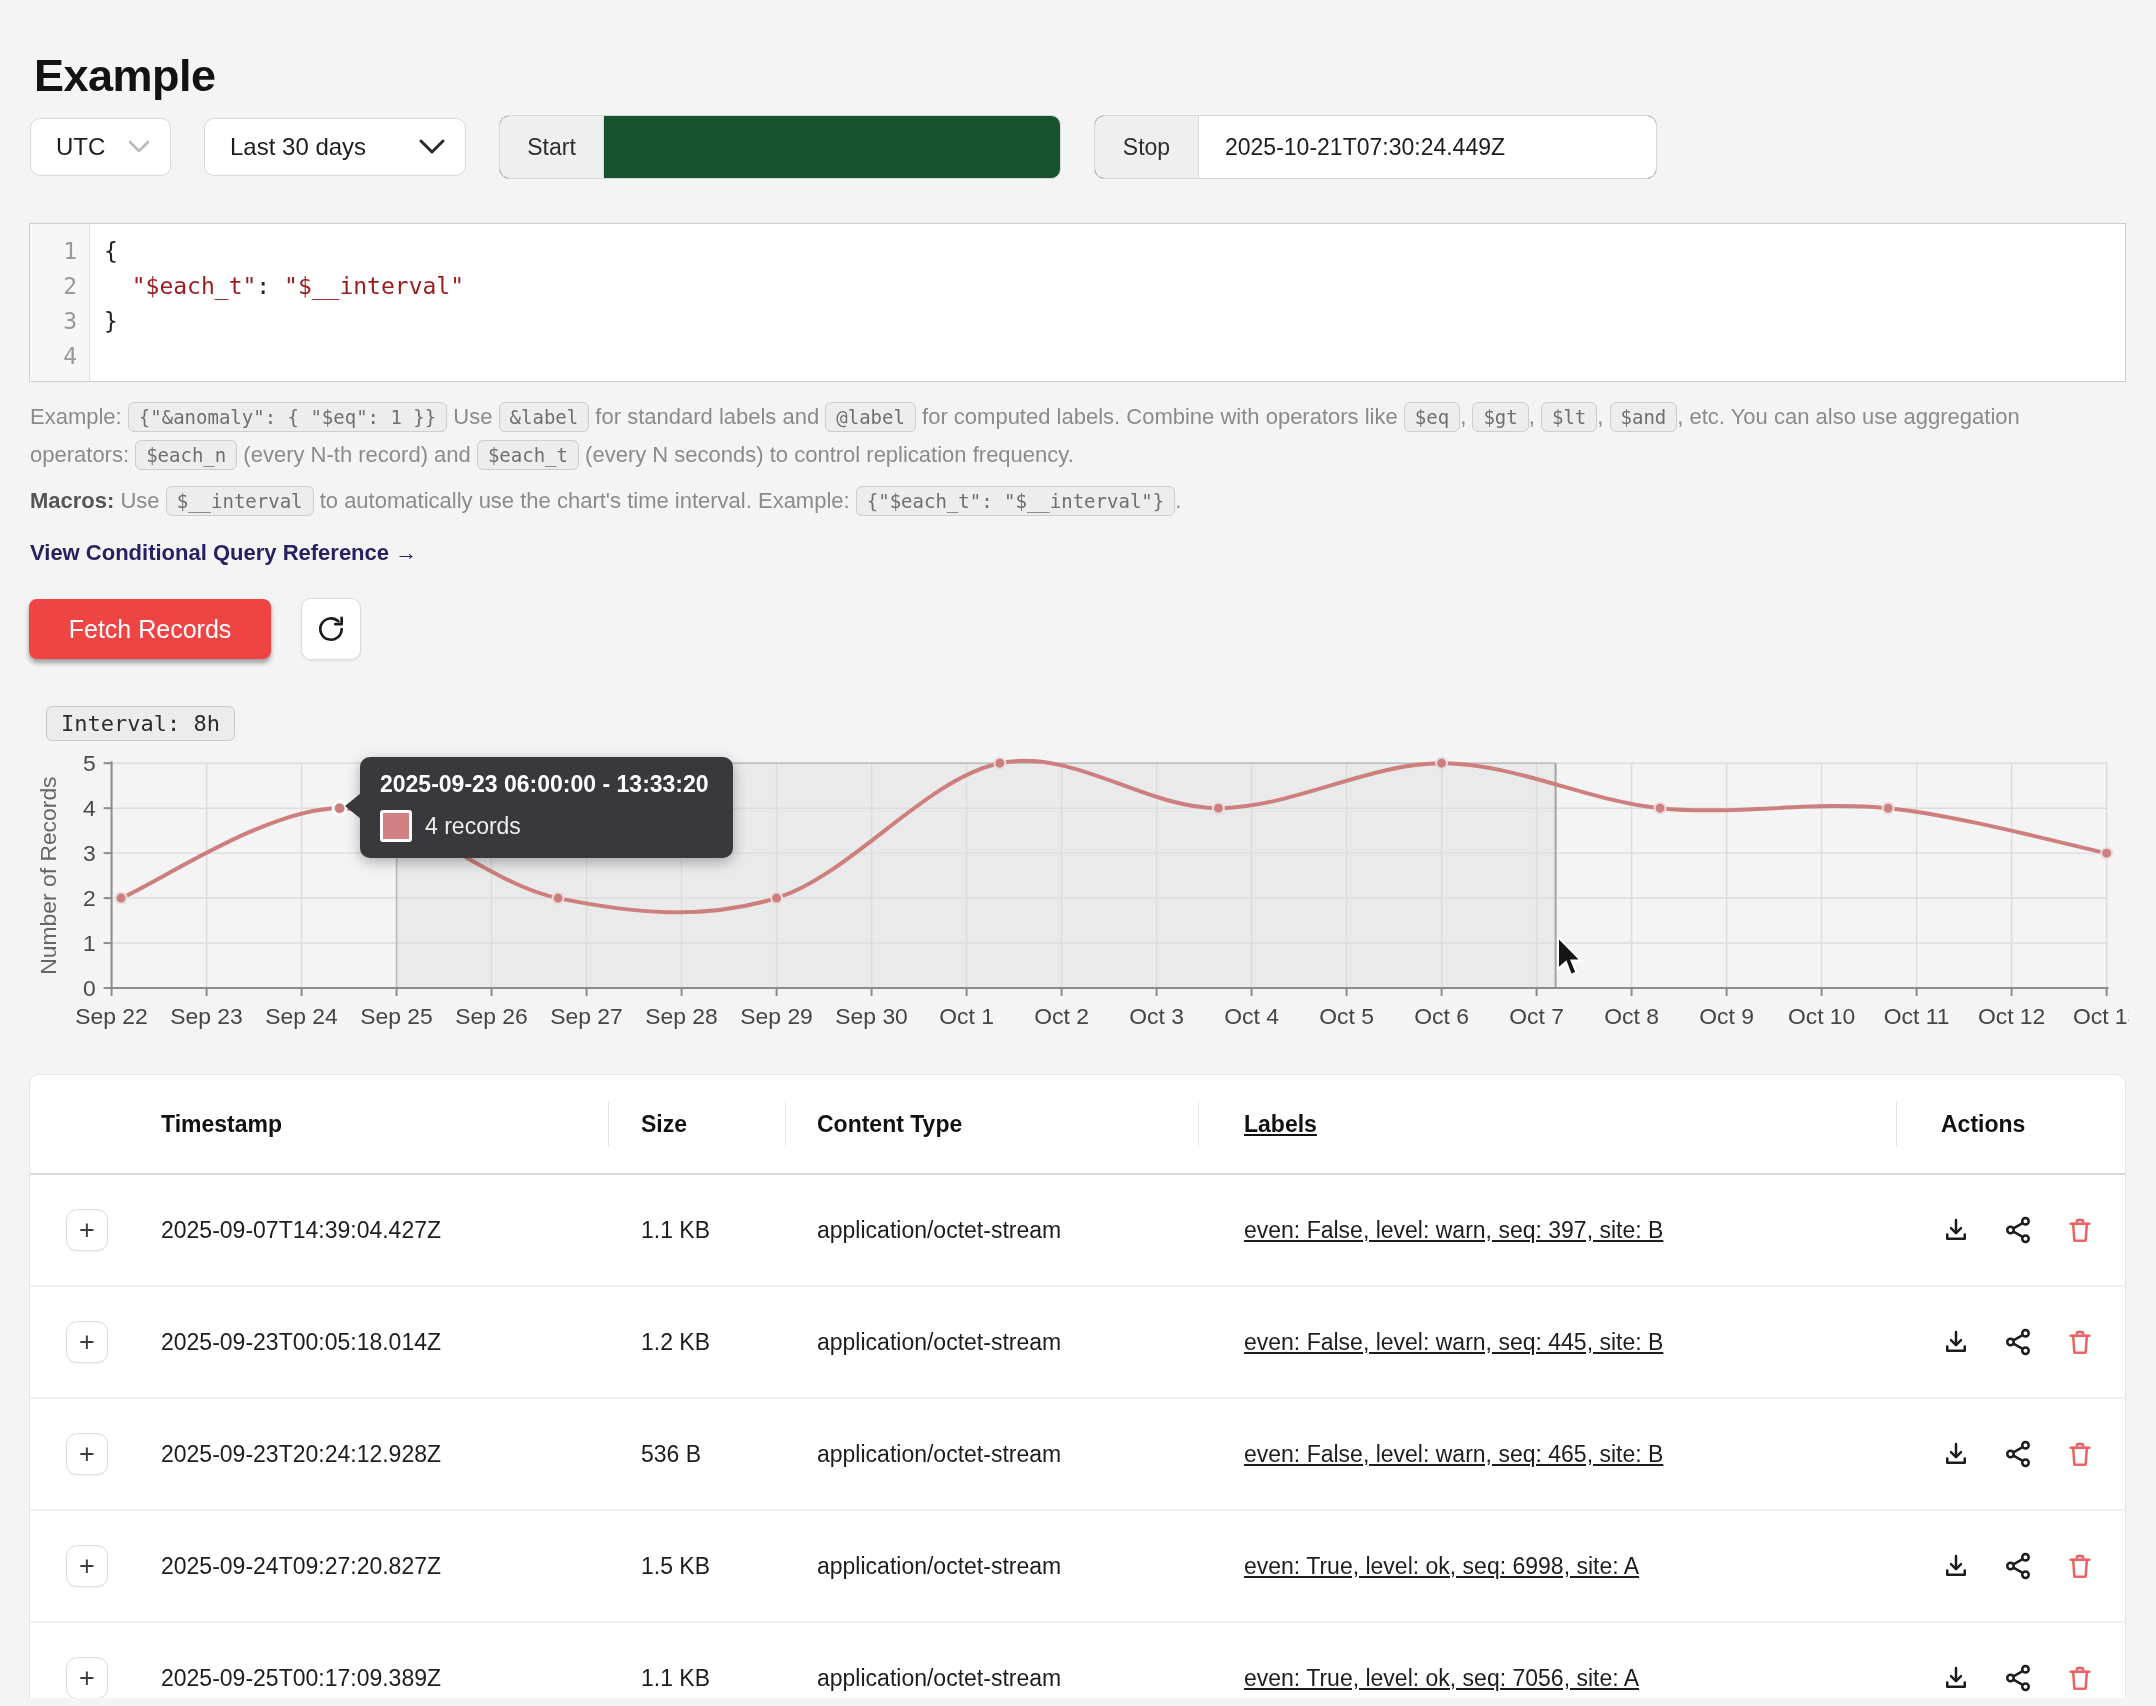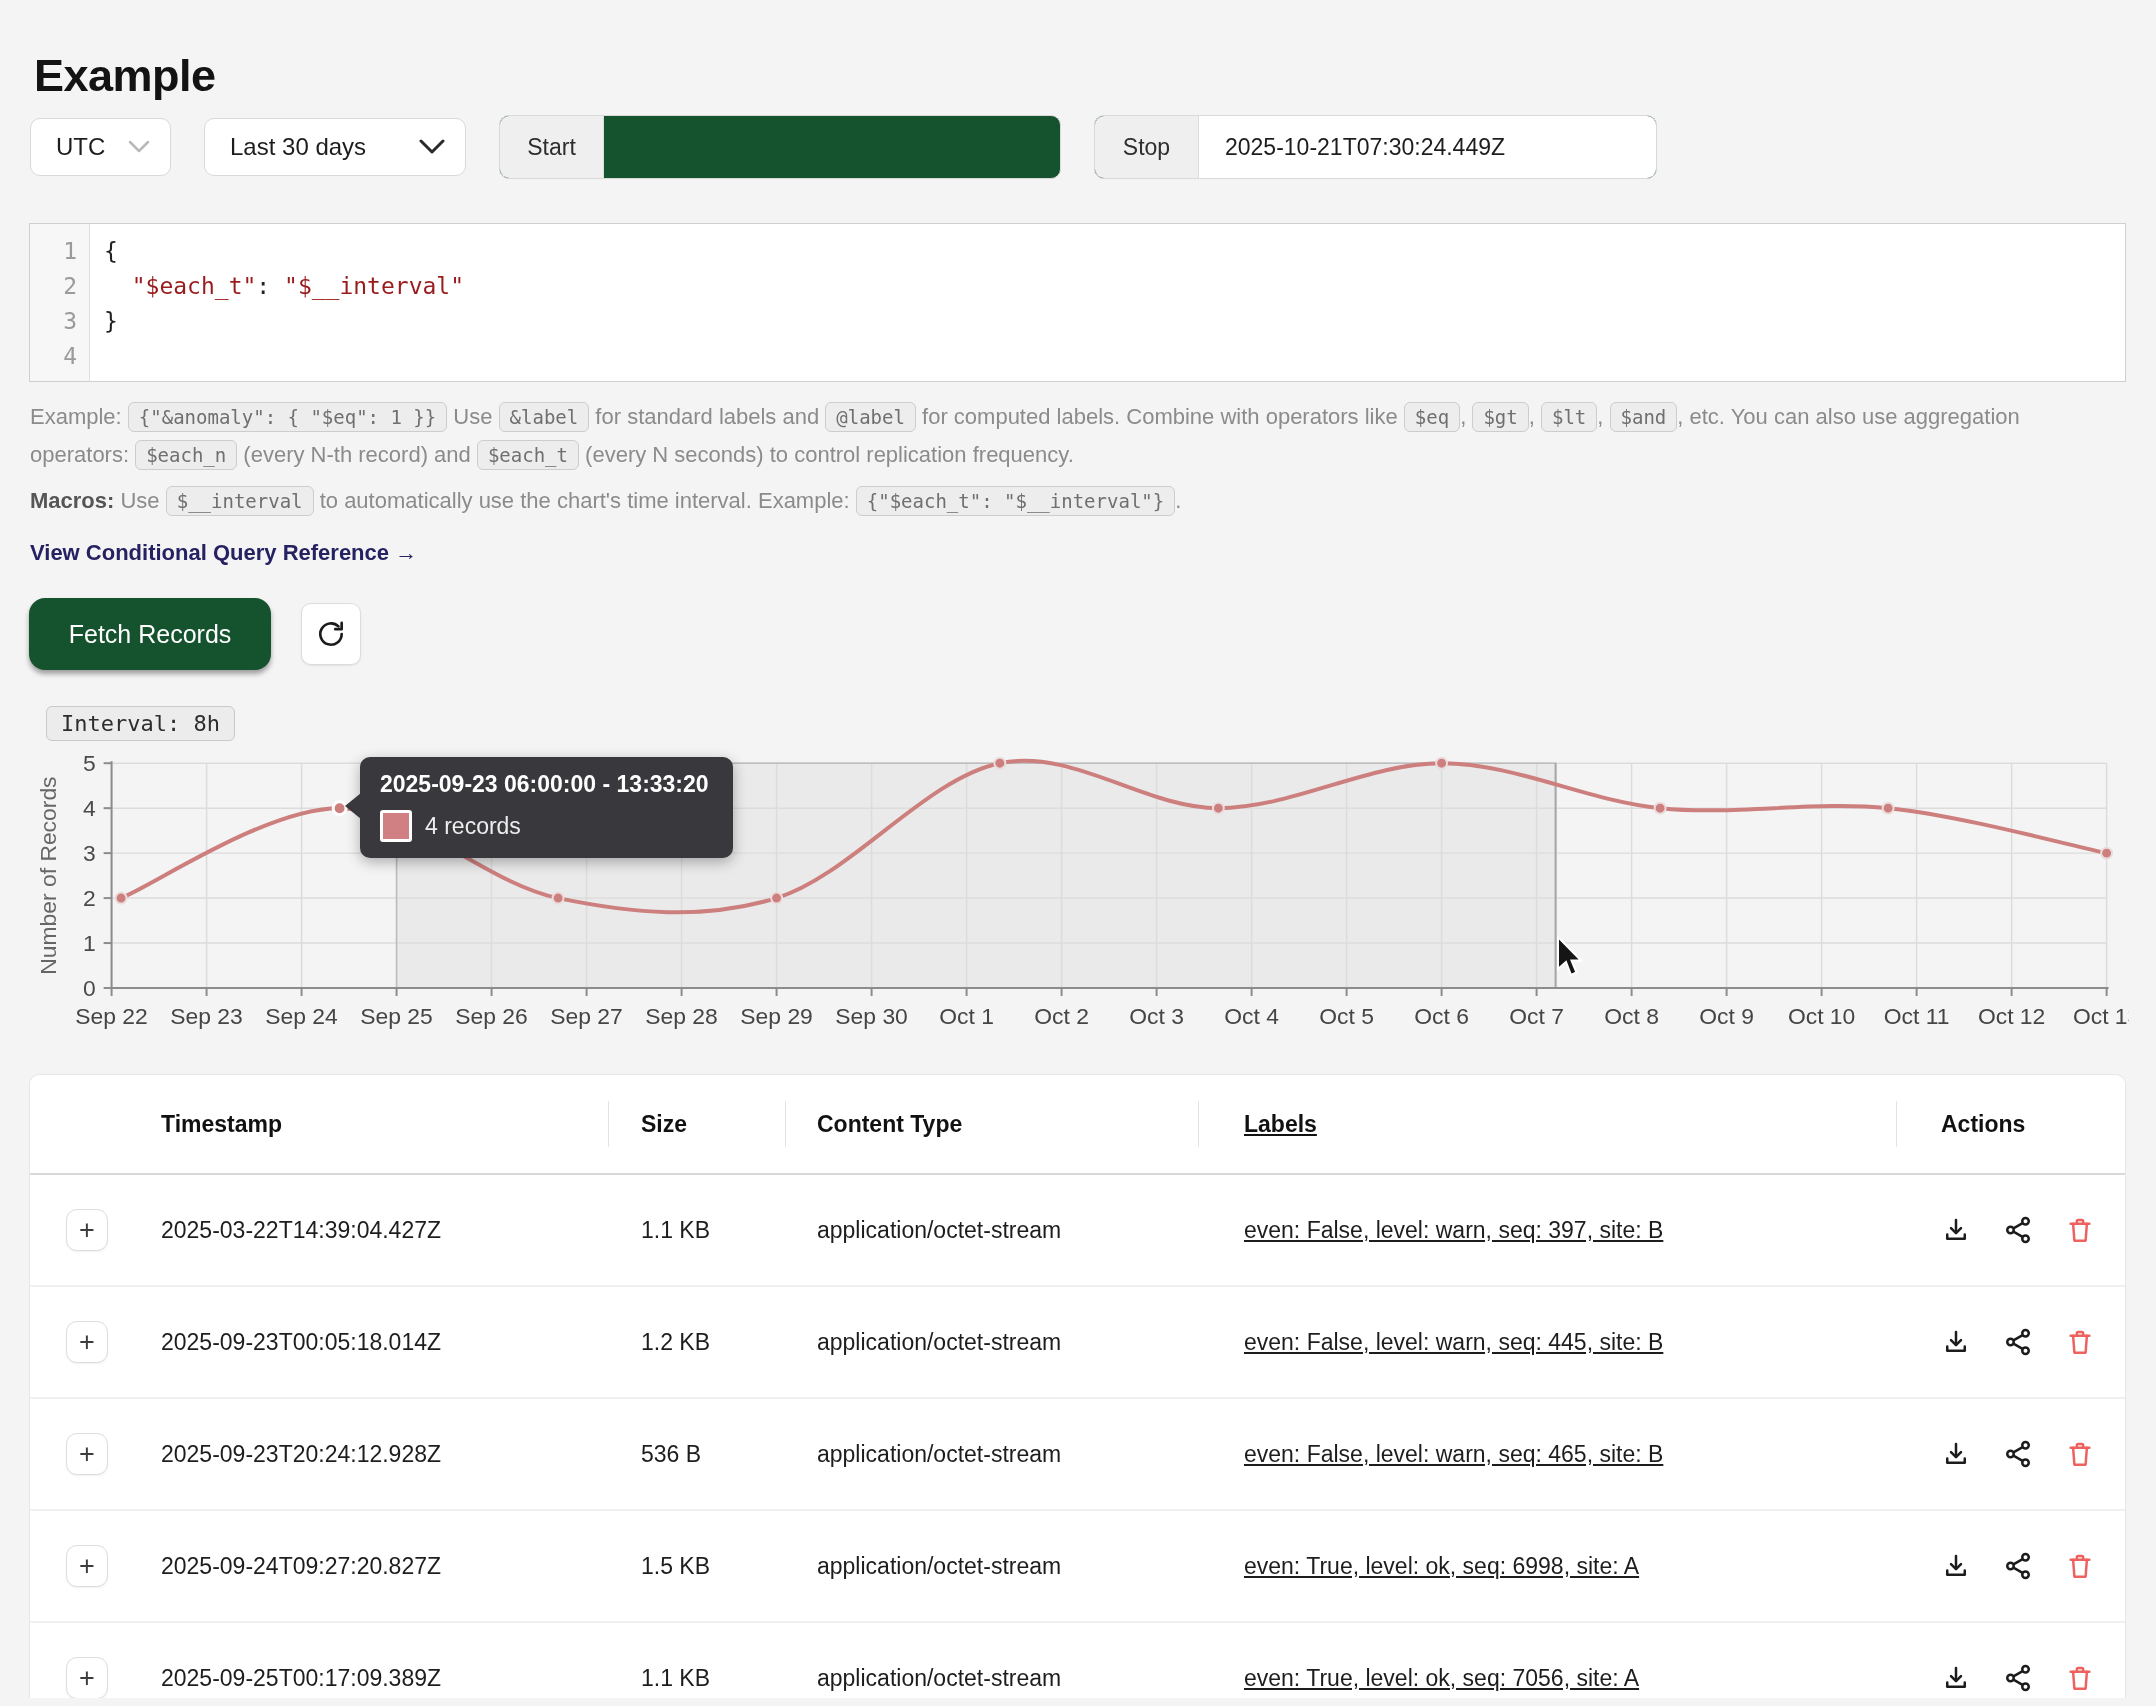--- a/index.html
+++ b/index.html
@@ -67,21 +67,21 @@
     background:#ededed;border:1px solid #cdcdcd;border-radius:6px;
     padding:1px 10px;color:#6f6f6f;white-space:pre;line-height:26px;vertical-align:baseline;
   }
   .ref-link{
     display:inline-block;margin-top:14px;font-size:22px;font-weight:700;
     color:#262262;text-decoration:none;cursor:pointer;
   }
   
   .btn-row{left:29px;top:598px;display:flex;align-items:center;gap:30px;}
   .fetch-btn{
-    width:242px;height:72px;background:#14532d;color:#fff;border:none;border-radius:16px;
+    width:242px;height:60px;background:#ef4444;color:#fff;border:none;border-radius:8px;
     font-family:inherit;font-size:25px;cursor:pointer;
     box-shadow:0 4px 5px rgba(0,0,0,0.35);
   }
   .refresh-btn{
     width:60px;height:62px;background:#fff;border:1px solid #ddd;border-radius:10px;
     display:flex;align-items:center;justify-content:center;cursor:pointer;
     box-shadow:0 1px 2px rgba(0,0,0,0.08);
   }
   
   .interval-badge{
@@ -326,21 +326,21 @@
     <div class="th sep pad-labels">Labels</div>
     <div class="th sep pad-actions">Actions</div>
   </div>
   <div class="tbody">
   <div class="trow">
     <div class="td col-expand">
       <button class="expand-btn">
             <span>+</span>
           </button>
     </div>
-    <div class="td pad-ts">2025-03-22T14:39:04.427Z</div>
+    <div class="td pad-ts">2025-09-07T14:39:04.427Z</div>
     <div class="td pad-size">1.1 KB</div>
     <div class="td pad-ct">application/octet-stream</div>
     <div class="td pad-labels">even: False, level: warn, seq: 397, site: B</div>
     <div class="td pad-actions actions-cell">
       <button class="icon-btn">
         <svg width="30" height="30" viewBox="0 0 24 24" fill="none" stroke="currentColor" stroke-width="2" stroke-linecap="round" stroke-linejoin="round">
               <path d="M12 4v10"></path>
               <path d="M8 10.5l4 4 4-4"></path>
               <path d="M5 15.5V19h14v-3.5"></path>
             </svg>

